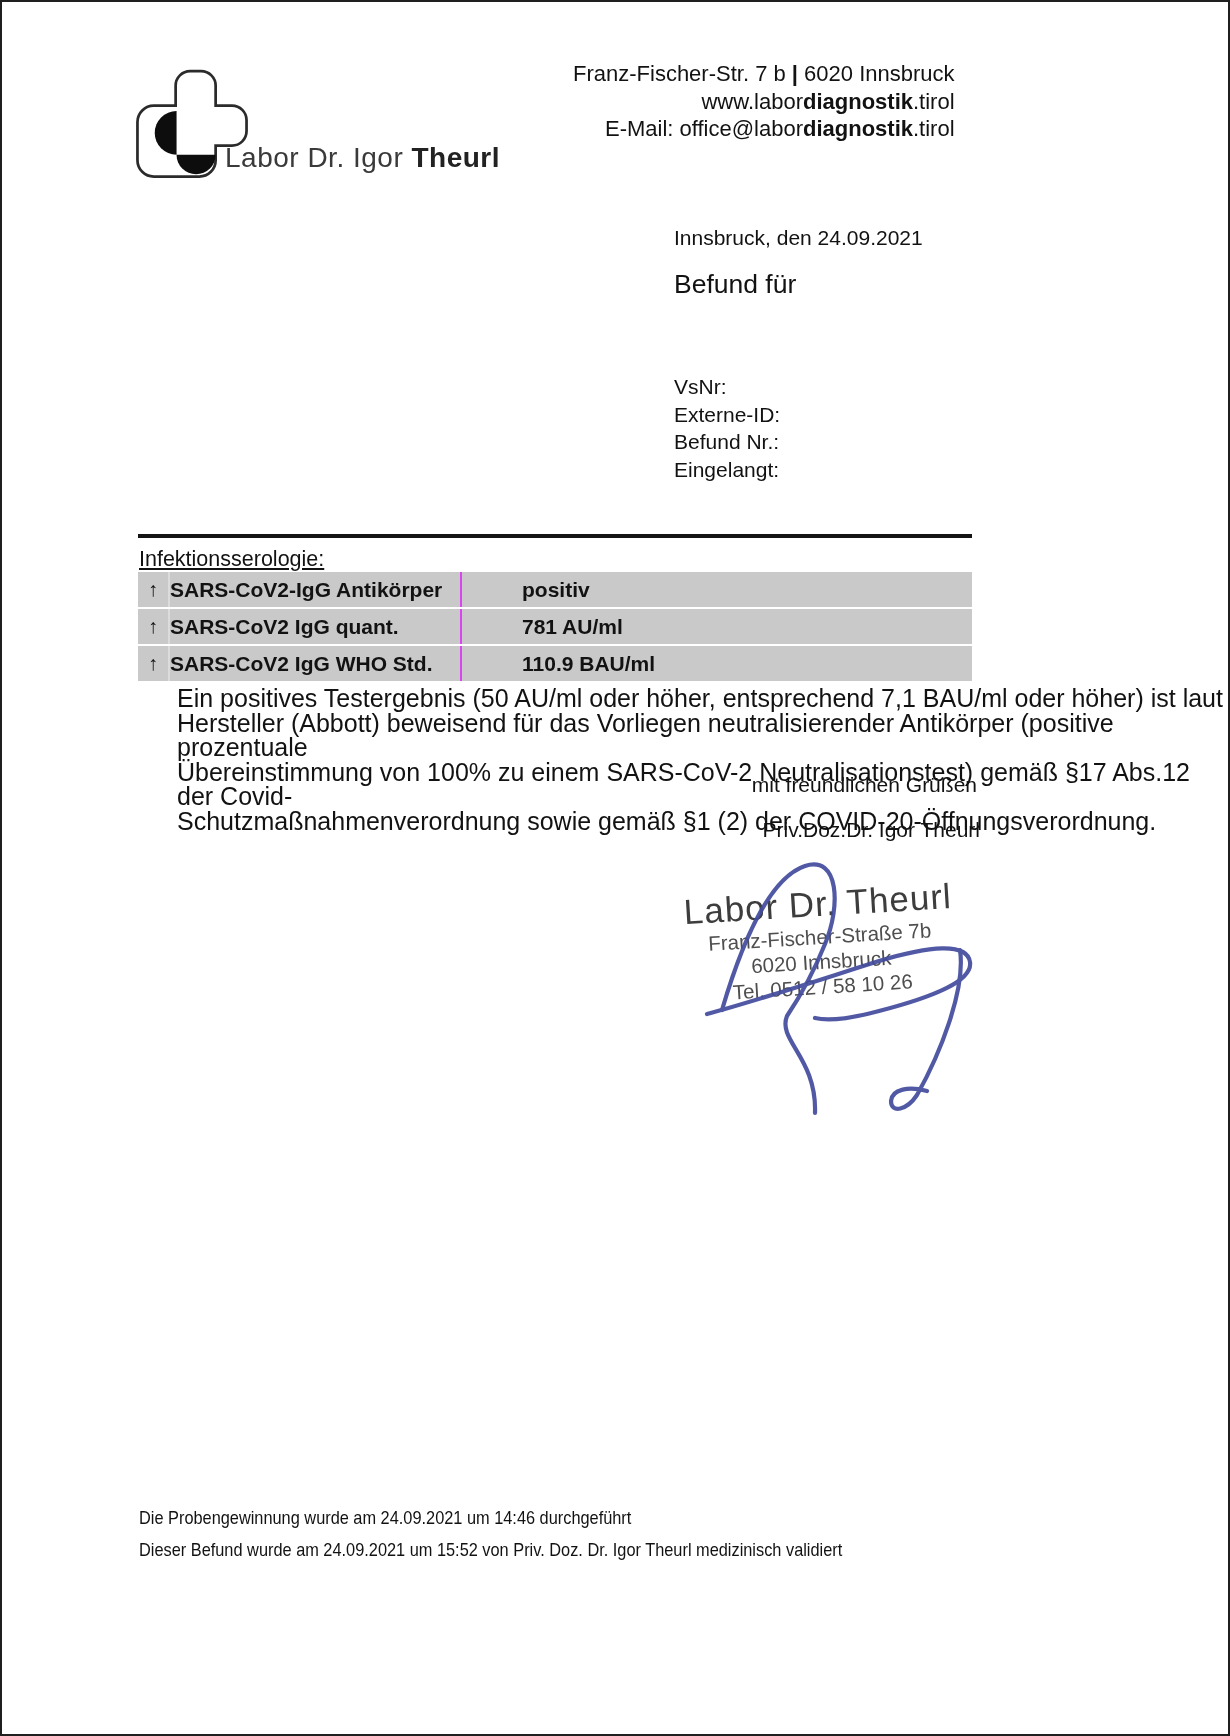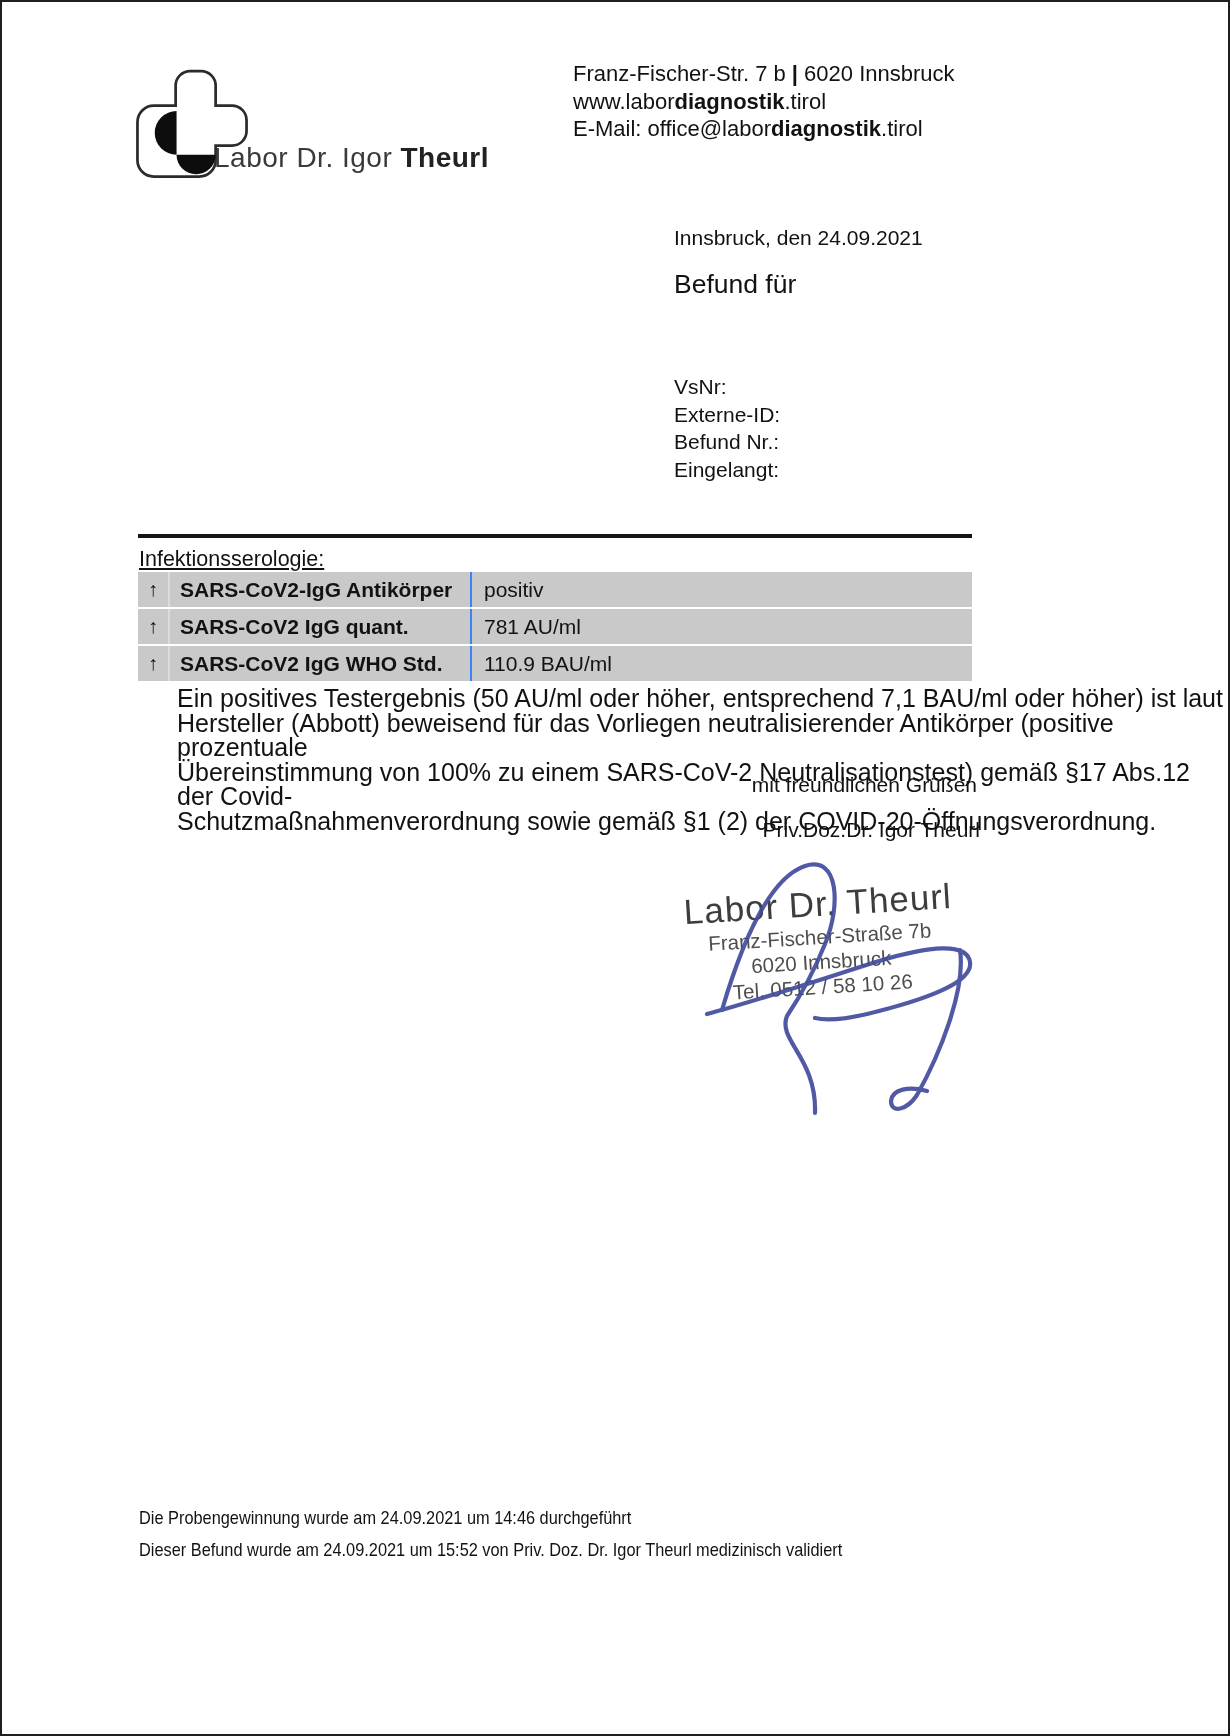--- a/index.html
+++ b/index.html
@@ -4,35 +4,35 @@
 <style>
   html,body{margin:0;padding:0;background:#e9e9e9;}
   .page{
     position:relative;width:1230px;height:1736px;background:#fff;
     border:2px solid #1f1f1f;box-sizing:border-box;overflow:hidden;
     font-family:"Liberation Sans",sans-serif;color:#121212;
   }
   .abs{position:absolute;}
   
   .logo-mark{left:128px;top:60px;width:124px;height:120px;}
-  .logo-text{left:212px;top:140px;font-size:28px;color:#3a3a3a;letter-spacing:.5px;white-space:nowrap;}
+  .logo-text{left:223px;top:140px;font-size:28px;color:#3a3a3a;letter-spacing:.5px;white-space:nowrap;}
   .logo-text b{color:#222;}
-  .contact{left:571px;top:58px;font-size:22px;line-height:27.5px;white-space:nowrap;}
+  .contact{left:571px;top:58px;font-size:22px;line-height:27.5px;white-space:nowrap;text-align:right;}
   .contact b{font-weight:bold;}
   .dateline{left:672px;top:224px;font-size:21px;text-align:right;}
   .doc-title{left:672px;top:267px;font-size:26.5px;font-weight:normal;}
   .fields{left:672px;top:371px;font-size:21px;line-height:27.5px;}
   
   .rule{left:136px;top:532px;width:834px;height:4px;background:#141414;}
   .section-title{left:137px;top:545px;font-size:21.5px;text-decoration:underline;}
   .sero-table{left:136px;top:570px;width:834px;}
   .sero-row{display:flex;align-items:center;height:35px;margin-bottom:2px;background:#c9c9c9;}
   .cell-flag{width:30px;text-align:center;font-size:20px;border-right:2px solid #dcdcdc;align-self:stretch;display:flex;align-items:center;justify-content:center;}
-  .cell-name{width:290px;padding-left:10px;font-weight:bold;font-size:21px;border-right:2px solid #3b82f6;align-self:stretch;display:flex;align-items:center;}
-  .cell-value{padding-left:12px;font-weight:normal;font-size:21px;}
+  .cell-name{width:290px;font-weight:bold;font-size:21px;border-right:2px solid #d946ef;align-self:stretch;display:flex;align-items:center;}
+  .cell-value{padding-left:12px;font-weight:bold;font-size:21px;margin-left:48px;}
   .note{left:175px;top:684px;font-size:25px;line-height:24.5px;}
   
   .greeting{left:575px;top:771px;width:400px;text-align:right;font-size:21px;}
   .signer{left:575px;top:816px;width:403px;text-align:right;font-size:21px;}
   
   .stamp{left:666px;top:882px;width:304px;text-align:center;transform:rotate(-3.5deg);}
   .stamp-big{font-size:35px;color:#3d3d3d;letter-spacing:1px;white-space:nowrap;}
   .stamp-small{font-size:20.5px;line-height:25px;color:#4e4e4e;white-space:nowrap;}
   .signature{left:665px;top:846px;width:330px;height:290px;}
   

